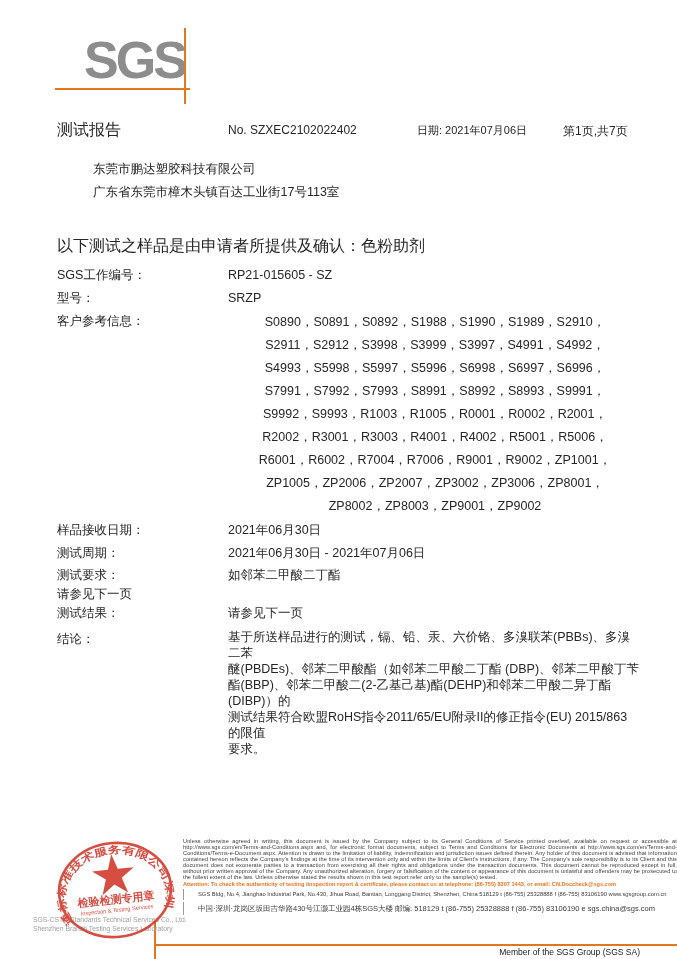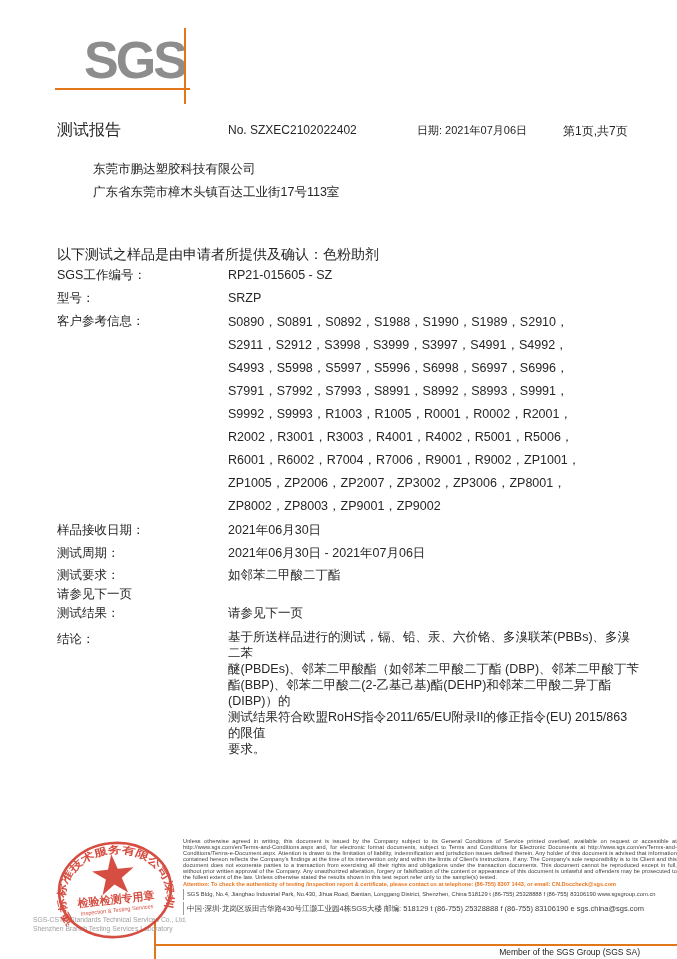--- a/index.html
+++ b/index.html
@@ -18,43 +18,43 @@
   .logo-vline{position:absolute;left:184px;top:28px;width:2px;height:76px;background:#e2761b;}
 
   .titlebar{position:absolute;left:57px;top:120px;width:585px;height:20px;}
   .report-title{position:absolute;left:0;top:0;font-size:16px;font-weight:normal;}
   .report-no{position:absolute;left:171px;top:3px;font-size:12px;}
   .report-date{position:absolute;left:360px;top:3px;font-size:11px;}
   .report-page{position:absolute;left:506px;top:3px;font-size:12px;}
 
   .client{position:absolute;left:57px;top:158px;font-size:12.5px;line-height:23px;margin-left:36px;}
 
-  .sample-statement{position:absolute;left:57px;top:246px;font-size:14px;}
+  .sample-statement{position:absolute;left:57px;top:236px;font-size:16px;}
 
   
   .fields{position:absolute;left:57px;top:265px;width:585px;font-size:12.5px;}
   .frow{display:flex;margin-bottom:2px;}
   .frow .lab{width:171px;flex:none;line-height:21px;}
   .frow .val{flex:1;line-height:21px;white-space:pre-line;}
-  .frow.wide .val{line-height:23px;}
+  .frow.wide .val{line-height:23px;text-align:center;}
   .frow.conclusion{margin-top:6px;}
   .frow.conclusion .val{line-height:16px;}
   .frow.tight{margin-bottom:0;align-items:flex-end;}
   .frow.tight .lab,.frow.tight .val{line-height:19px;}
 
   
   .footer-right{position:absolute;left:183px;top:838px;width:494px;}
   .legal{
     font-size:5.6px;line-height:6px;text-align:justify;color:#3c3c3c;margin:0;
     letter-spacing:0.1px;
   }
   .attention{
     font-size:5.6px;line-height:6px;color:#e87722;font-weight:bold;margin:1px 0 0 0;
   }
-  .addr{margin-top:2px;border-left:1px solid #9a9a9a;padding-left:3px;color:#3c3c3c;}
+  .addr{margin-top:2px;border-left:1px solid #9a9a9a;padding-left:14px;color:#3c3c3c;}
   .addr-en{font-size:5.8px;line-height:11px;}
   .addr-cn{font-size:7.5px;line-height:13px;}
   .cross-v{position:absolute;left:154px;top:921px;width:2px;height:38px;background:#e2761b;}
   .cross-h{position:absolute;left:154px;top:944px;width:523px;height:2px;background:#e2761b;}
   .member{position:absolute;right:37px;top:947px;font-size:8.5px;color:#222;}
 
   .stamp-company{
     position:absolute;left:33px;top:915px;font-size:6.8px;line-height:9px;
     color:#a0a0a0;width:160px;z-index:1;
   }

